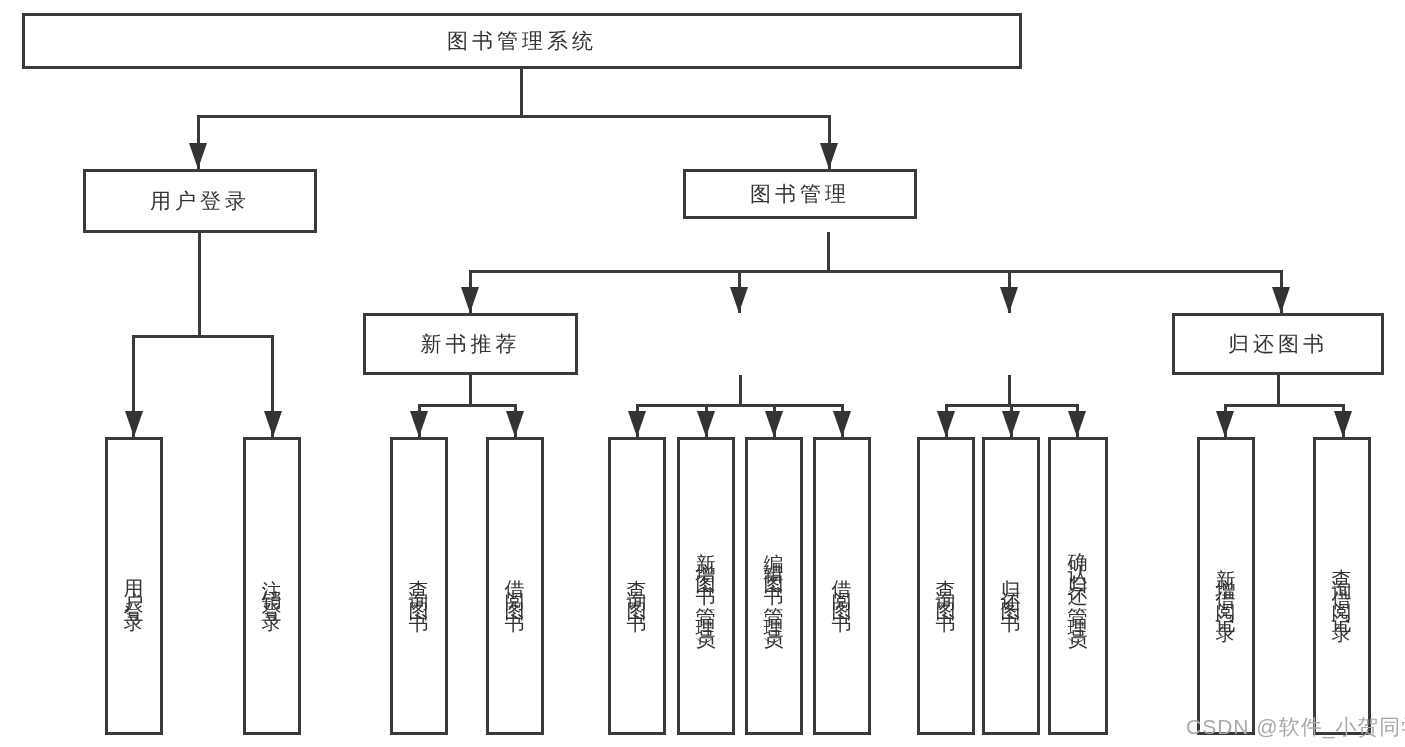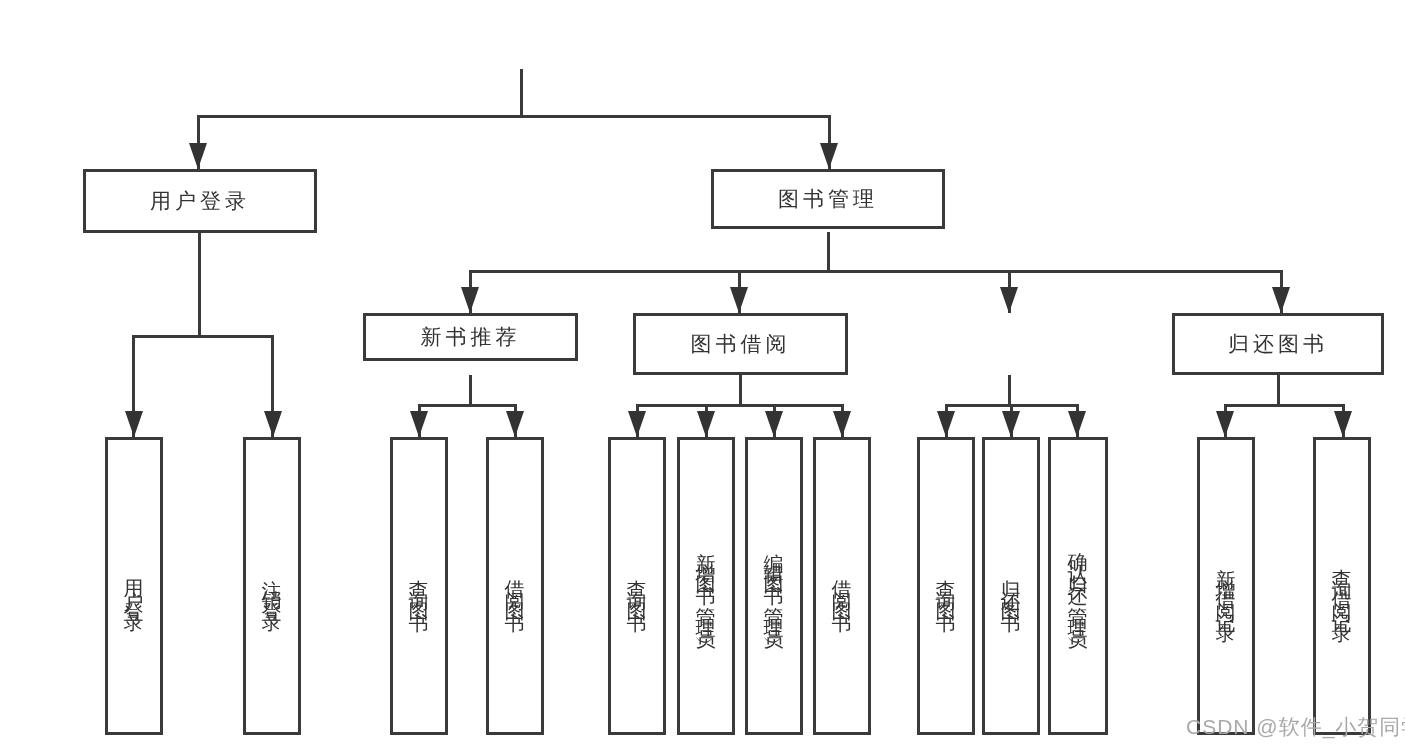--- a/index.html
+++ b/index.html
@@ -69,33 +69,33 @@
     letter-spacing: 1px;
     color: #a9a9a9;
     white-space: nowrap;
   }
 </style>
 </head>
 <body>
 
 <div class="canvas">
 
+  <div class="hbox" style="left:22px;top:13px;width:1000px;height:56px">
+    <span>图书管理系统</span>
+  </div>
 
   <div class="hbox" style="left:83px;top:169px;width:234px;height:64px">
     <span>用户登录</span>
   </div>
-  <div class="hbox" style="left:711px;top:169px;width:234px;height:60px">
+  <div class="hbox" style="left:683px;top:169px;width:234px;height:50px">
     <span>图书管理</span>
   </div>
 
-  <div class="hbox" style="left:363px;top:313px;width:215px;height:48px">
+  <div class="hbox" style="left:363px;top:313px;width:215px;height:62px">
     <span>新书推荐</span>
-  </div>
-  <div class="hbox" style="left:633px;top:313px;width:215px;height:62px">
-    <span>图书借阅</span>
   </div>
   <div class="hbox" style="left:1172px;top:313px;width:212px;height:62px">
     <span>归还图书</span>
   </div>
 
   <div class="vbox" style="left:105px">
     <span>用户登录</span>
   </div>
   <div class="vbox" style="left:243px">
     <span>注销登录</span>

